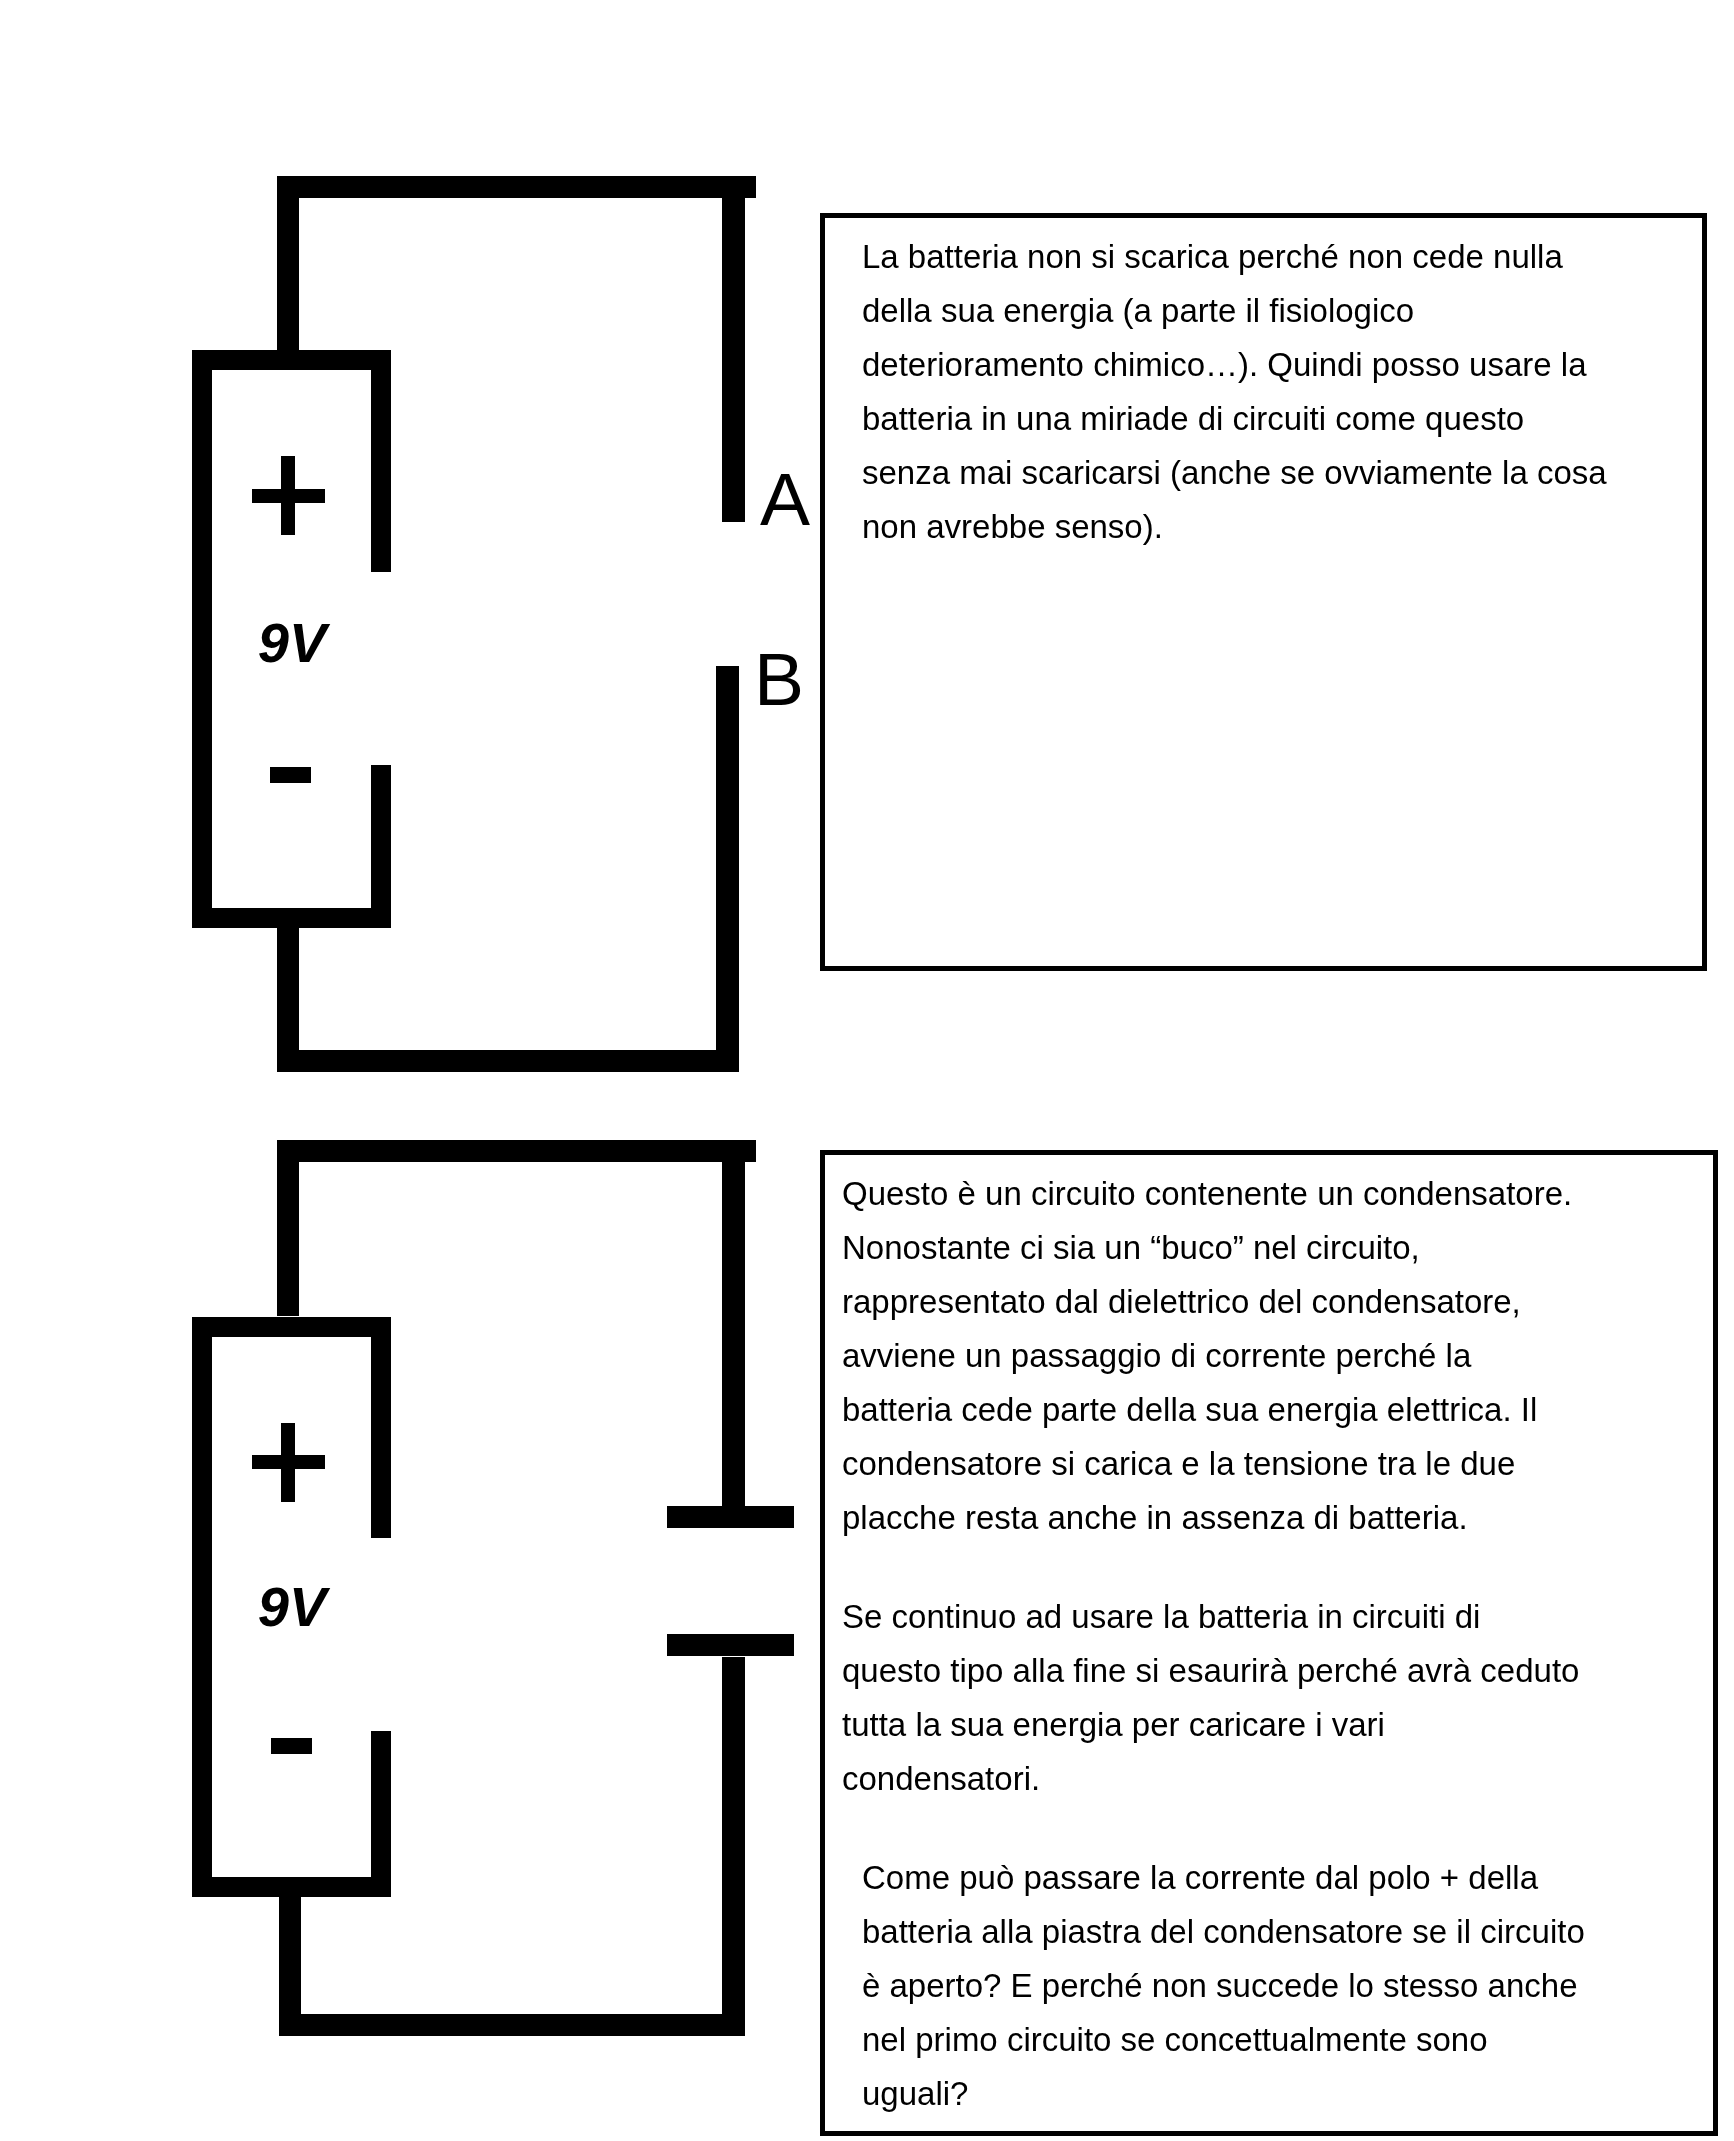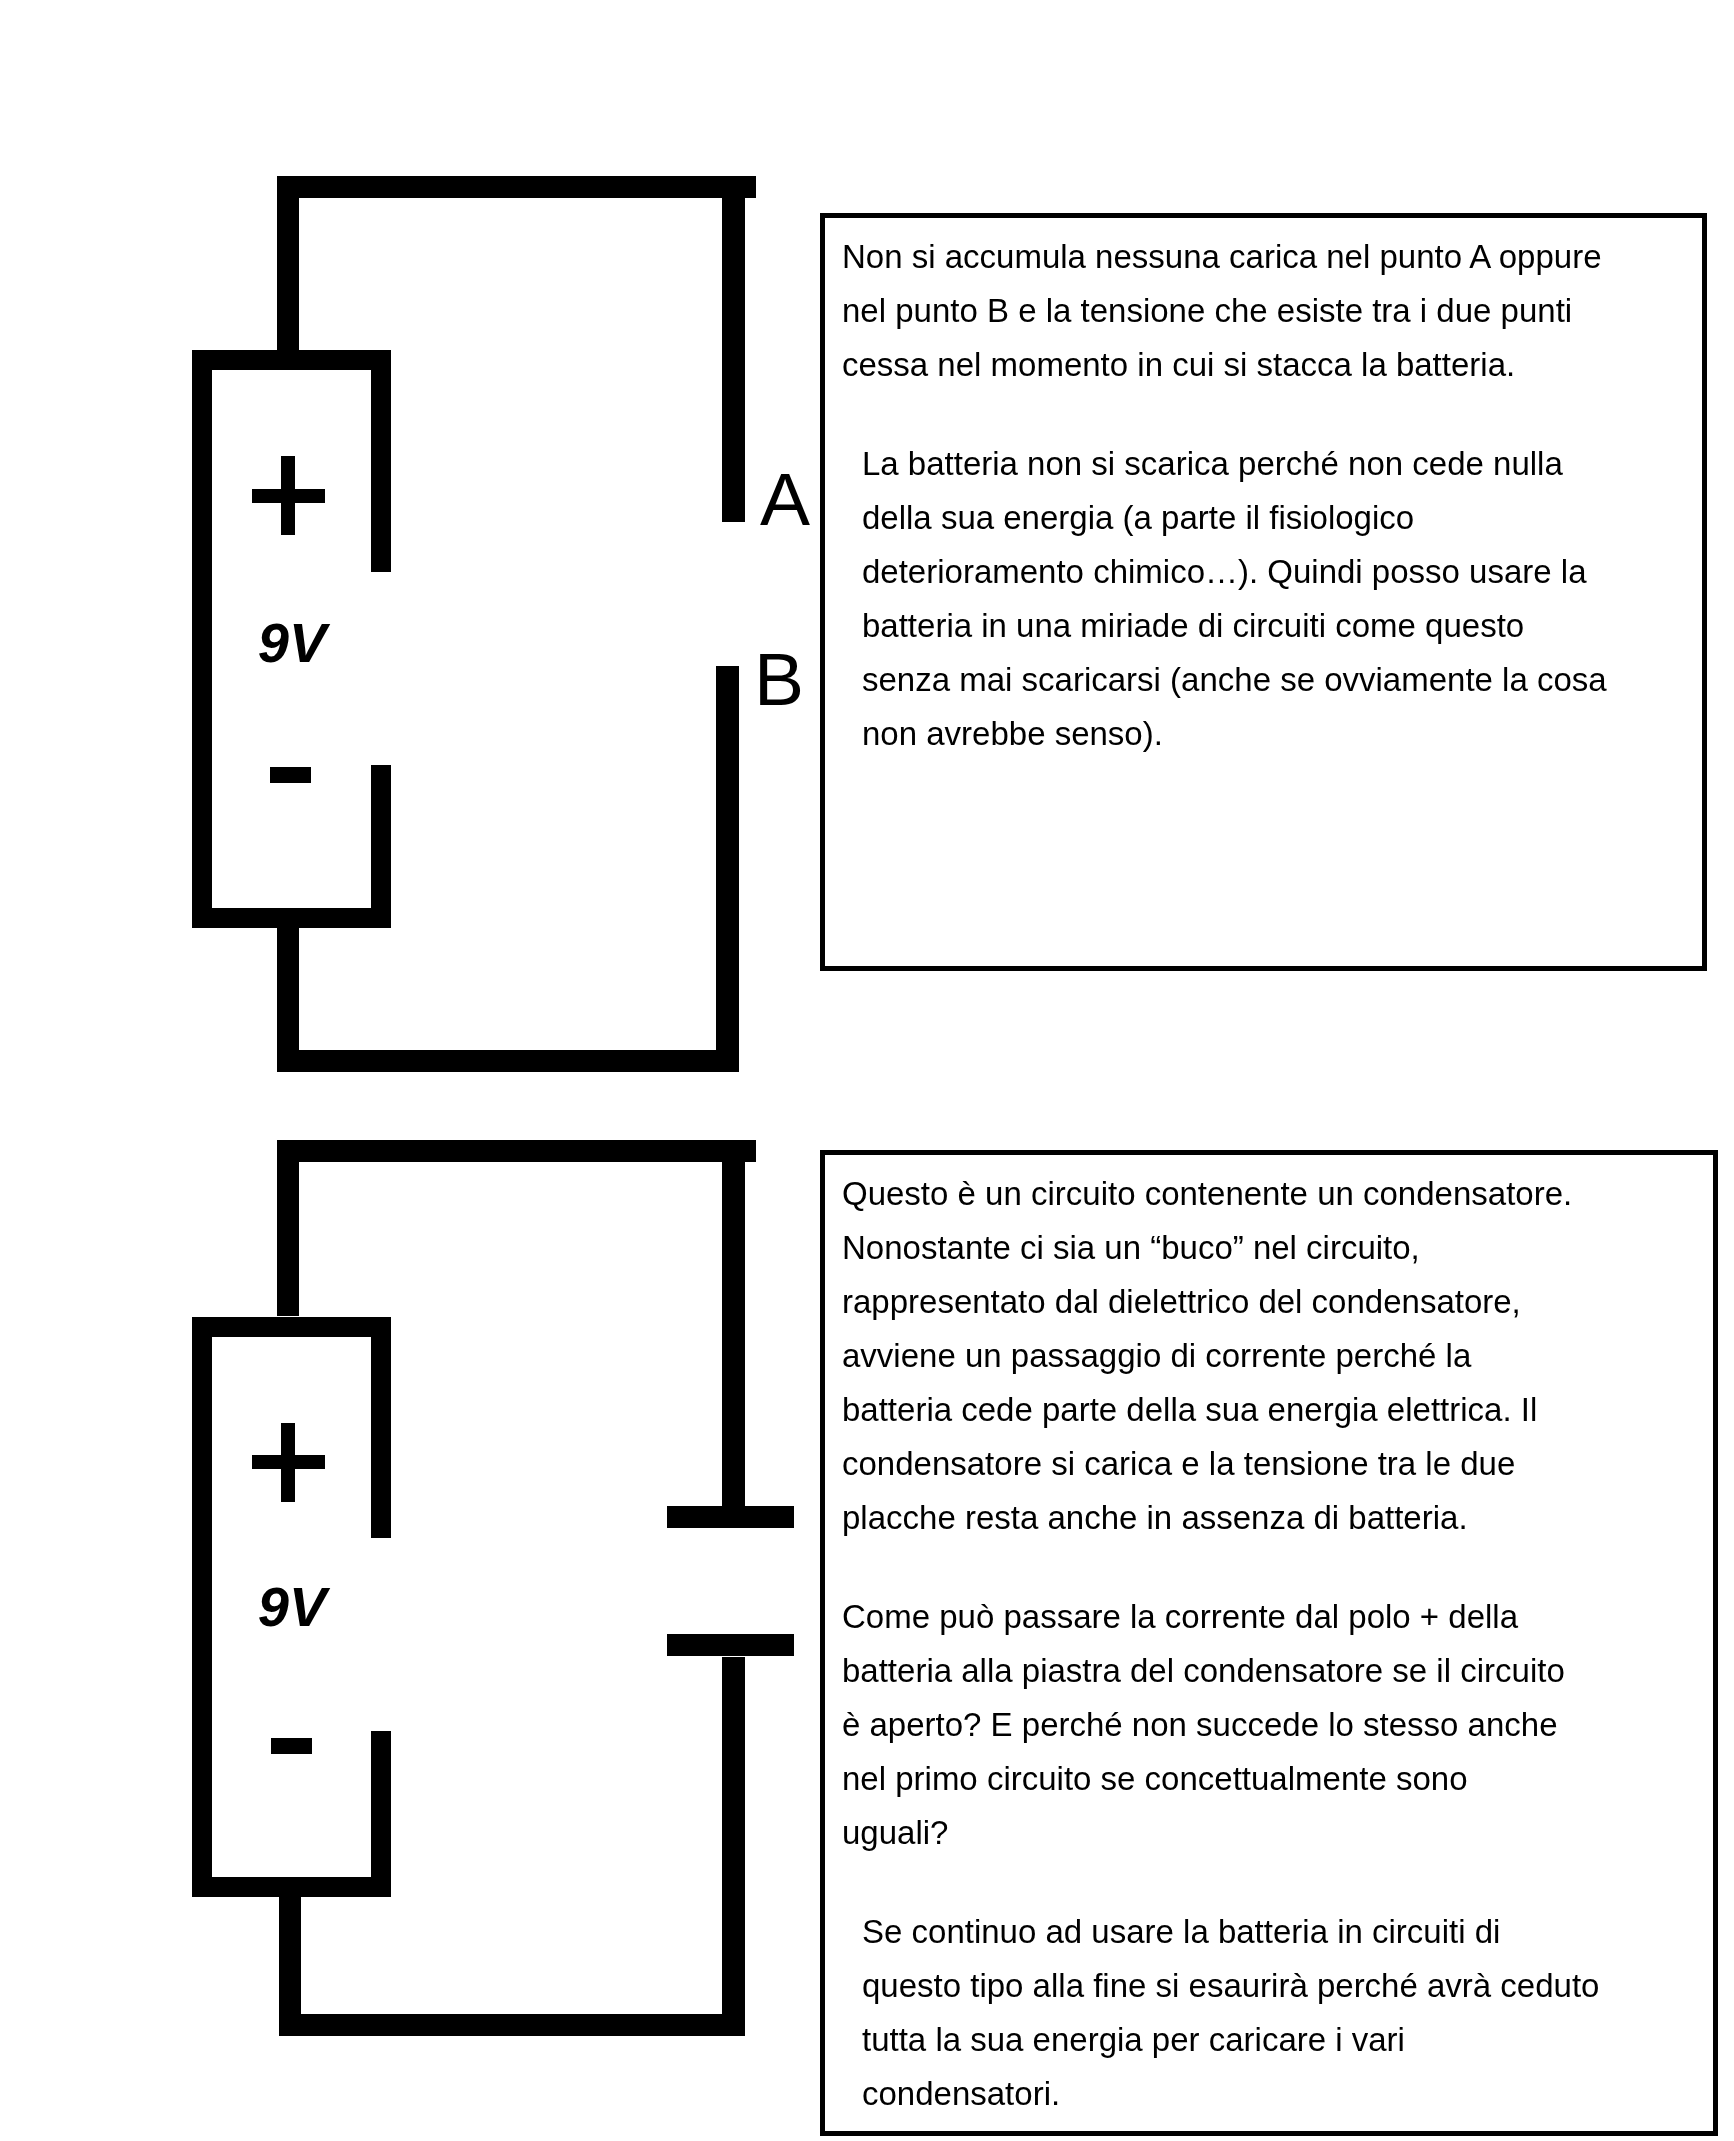--- a/index.html
+++ b/index.html
@@ -69,23 +69,20 @@
 
   <div class="sym" style="left:281px;top:456px;width:13.7px;height:79px;"></div>
   <div class="sym" style="left:252px;top:489px;width:73px;height:13.7px;"></div>
   <div class="voltage" style="left:292px;top:643px;">9V</div>
   <div class="sym" style="left:270px;top:767px;width:41px;height:16.3px;"></div>
 
   <div class="node-label" style="left:760px;top:462px;">A</div>
   <div class="node-label" style="left:754px;top:642px;">B</div>
 
   <div class="textbox" style="left:820px;top:213px;width:887px;height:758px;">
-    <p>Non si accumula nessuna carica nel punto A oppure
-nel punto B e la tensione che esiste tra i due punti
-cessa nel momento in cui si stacca la batteria.</p>
     <p>La batteria non si scarica perché non cede nulla
 della sua energia (a parte il fisiologico
 deterioramento chimico…). Quindi posso usare la
 batteria in una miriade di circuiti come questo
 senza mai scaricarsi (anche se ovviamente la cosa
 non avrebbe senso).</p>
   </div>
 
   <div class="wire" style="left:277px;top:1140px;width:479px;height:22px;"></div>
   <div class="wire" style="left:277px;top:1140px;width:22px;height:176px;"></div>
@@ -107,25 +104,25 @@
   <div class="sym" style="left:271px;top:1738px;width:41px;height:16.3px;"></div>
 
   <div class="textbox" style="left:820px;top:1150px;width:898px;height:986px;">
     <p>Questo è un circuito contenente un condensatore.
 Nonostante ci  sia un “buco” nel circuito,
 rappresentato dal dielettrico del condensatore,
 avviene un passaggio di corrente perché la
 batteria cede parte della sua energia elettrica. Il
 condensatore si carica e la tensione tra le due
 placche resta anche in assenza di batteria.</p>
+    <p>Se continuo ad usare la batteria in circuiti di
+questo tipo alla fine si esaurirà perché avrà ceduto
+tutta la sua energia per caricare i vari
+condensatori.</p>
     <p>Come può passare la corrente dal polo + della
 batteria alla piastra del condensatore se il circuito
 è aperto? E perché non succede lo stesso anche
 nel primo circuito se concettualmente sono
 uguali?</p>
-    <p>Se continuo ad usare la batteria in circuiti di
-questo tipo alla fine si esaurirà perché avrà ceduto
-tutta la sua energia per caricare i vari
-condensatori.</p>
   </div>
 
 </div>
 
 
 </body></html>

